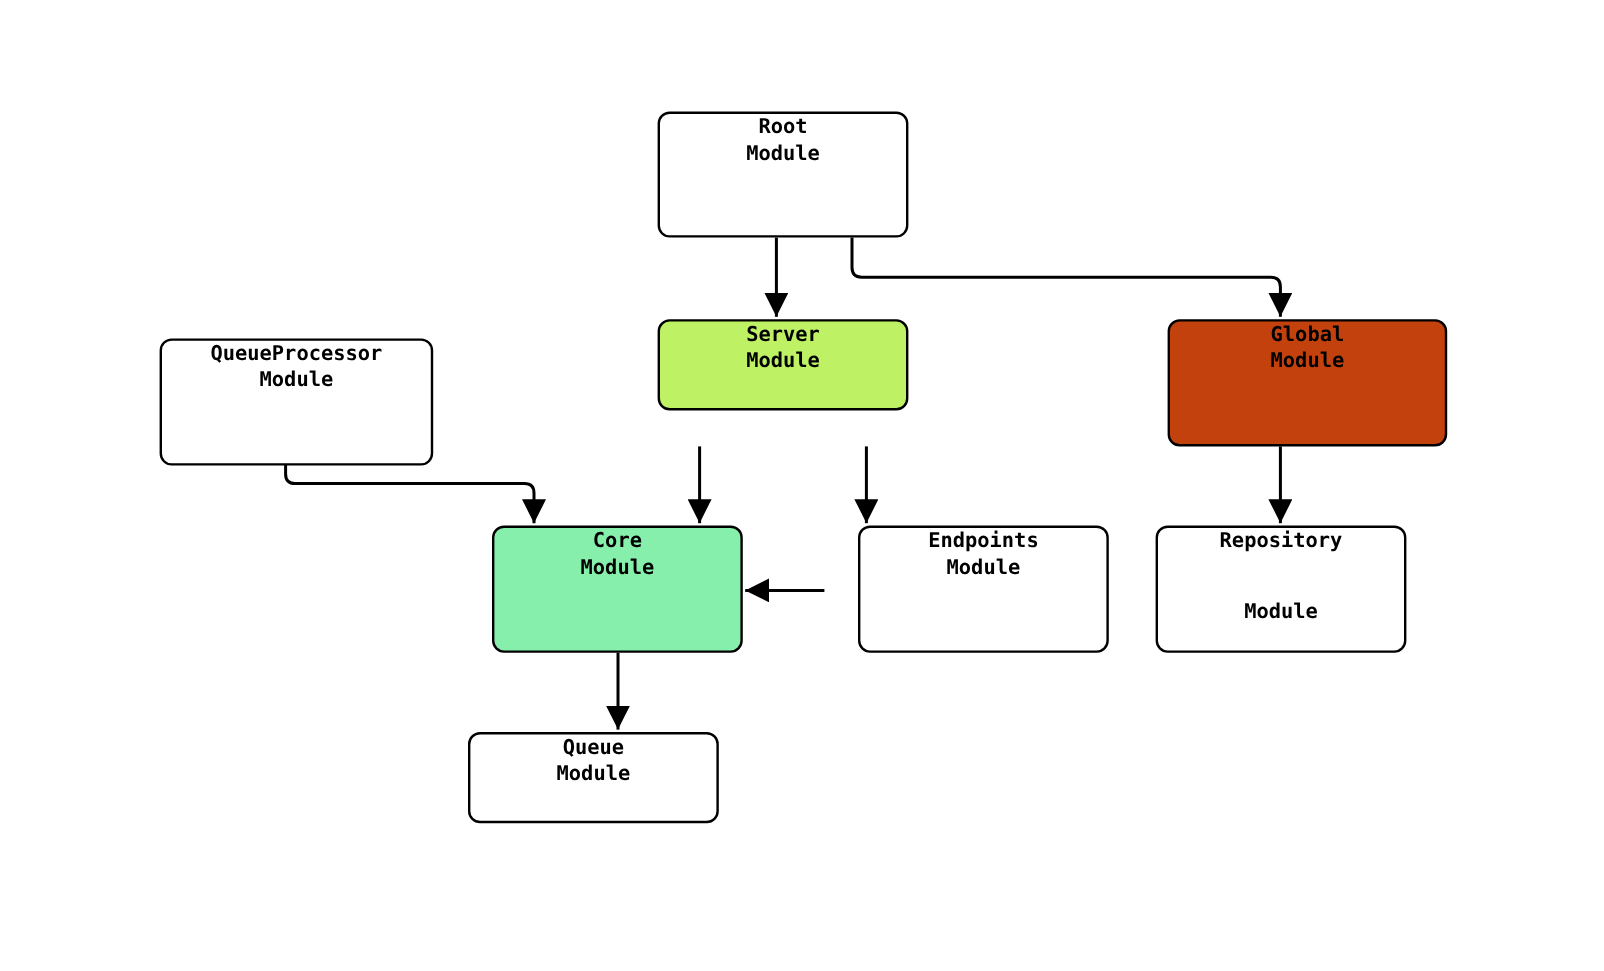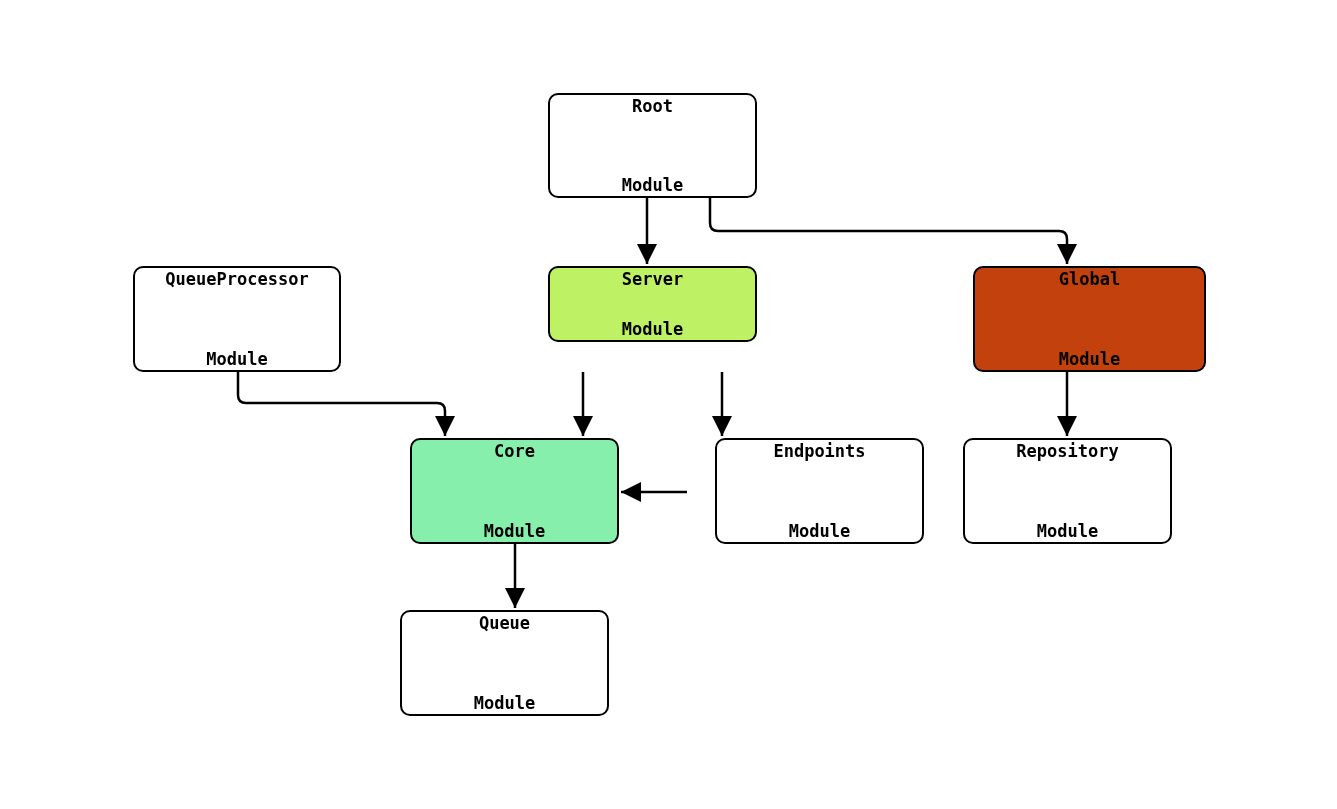--- a/index.html
+++ b/index.html
@@ -24,21 +24,21 @@
   }
   .node {
     position: absolute;
     box-sizing: border-box;
     background: #ffffff;
     border: 2.5px solid #000000;
     border-radius: 10px;
     display: flex;
     flex-direction: column;
     align-items: center;
-    justify-content: space-between;
+    justify-content: flex-start;
     text-align: center;
   }
   .node .line {
     font-size: 17px;
     font-weight: bold;
     line-height: 22px;
     color: #000000;
     white-space: nowrap;
   }
   .edge {
@@ -66,42 +66,42 @@
         <path class="edge" d="M687,492 L621,492" stroke="#000000" marker-end="url(#arrowhead)"></path>
         <path class="edge" d="M1067,372 L1067,436" stroke="#000000" marker-end="url(#arrowhead)"></path>
         <path class="edge" d="M515,544 L515,608" stroke="#000000" marker-end="url(#arrowhead)"></path>
       </g>
   </svg>
   <div id="nodes">
       <div class="node" style="left: 548px; top: 93px; width: 209px; height: 105px; background: rgb(255, 255, 255); border-color: rgb(0, 0, 0);">
         <div class="line">Root</div>
         <div class="line">Module</div>
       </div>
-      <div class="node" style="left: 133px; top: 266px; width: 208px; height: 106px; background: rgb(255, 255, 255); border-color: rgb(0, 0, 0);">
+      <div class="node" style="left: 133px; top: 282px; width: 228px; height: 106px; background: rgb(255, 255, 255); border-color: rgb(0, 0, 0);">
         <div class="line">QueueProcessor</div>
         <div class="line">Module</div>
       </div>
       <div class="node" style="left: 548px; top: 266px; width: 209px; height: 76px; background: #bef264; border-color: rgb(0, 0, 0);">
         <div class="line">Server</div>
         <div class="line">Module</div>
       </div>
       <div class="node" style="left: 963px; top: 266px; width: 233px; height: 106px; background: #c2410c; border-color: rgb(0, 0, 0); margin-left: 10px;">
         <div class="line">Global</div>
         <div class="line">Module</div>
       </div>
       <div class="node" style="left: 410px; top: 438px; width: 209px; height: 106px; background: #86efac; border-color: rgb(0, 0, 0);">
         <div class="line">Core</div>
         <div class="line">Module</div>
       </div>
       <div class="node" style="left: 687px; top: 438px; width: 209px; height: 106px; background: rgb(255, 255, 255); border-color: rgb(0, 0, 0); margin-left: 28px;">
         <div class="line">Endpoints</div>
         <div class="line">Module</div>
       </div>
-      <div class="node" style="left: 963px; top: 438px; width: 209px; height: 106px; background: rgb(255, 255, 255); border-color: rgb(0, 0, 0);">
+      <div class="node" style="left: 963px; top: 438px; width: 209px; height: 106px; background: rgb(255, 255, 255); border-color: rgb(0, 0, 0); gap: 37px;">
         <div class="line">Repository</div>
         <div class="line">Module</div>
       </div>
-      <div class="node" style="left: 400px; top: 610px; width: 209px; height: 106px; background: rgb(255, 255, 255); border-color: rgb(0, 0, 0);">
+      <div class="node" style="left: 390px; top: 610px; width: 209px; height: 76px; background: rgb(255, 255, 255); border-color: rgb(0, 0, 0);">
         <div class="line">Queue</div>
         <div class="line">Module</div>
       </div>
     </div>
 </div>
 
 </body></html>

